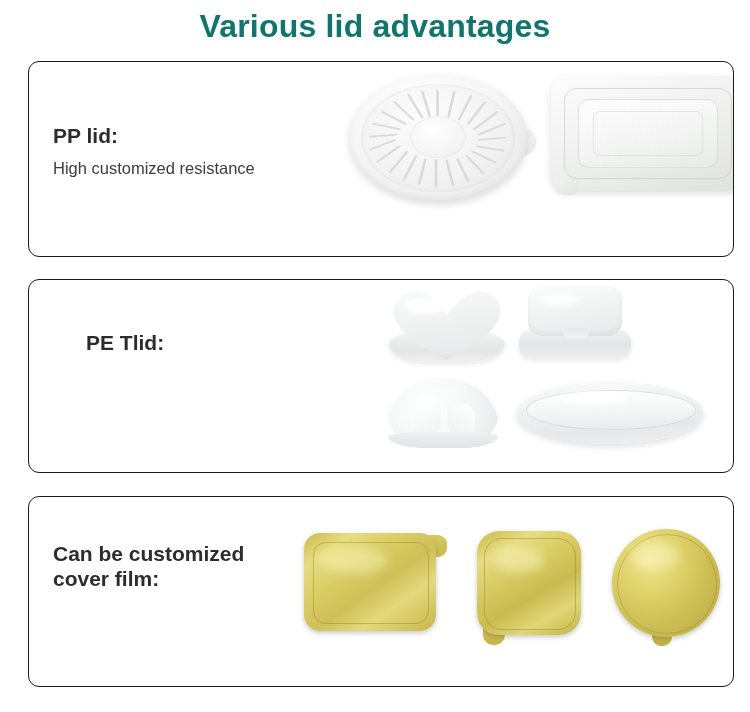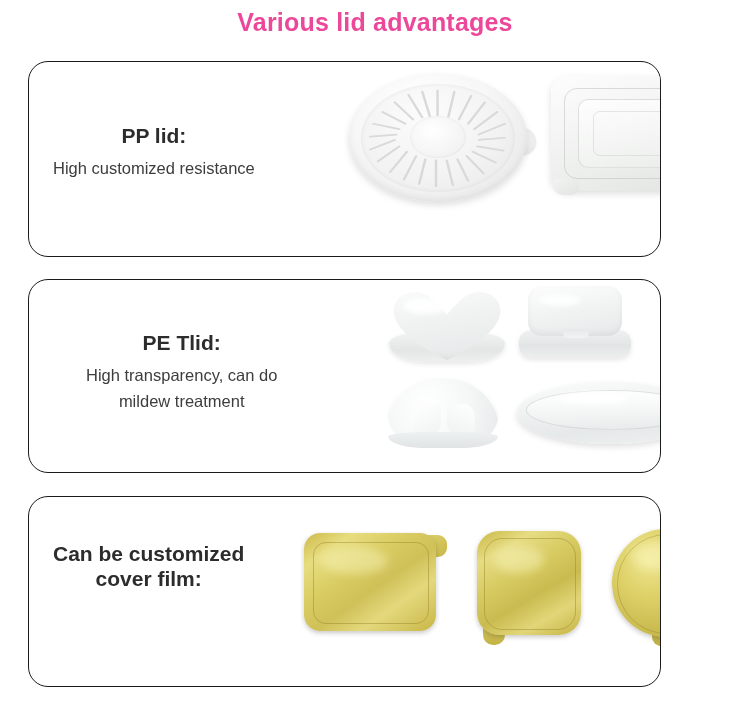--- a/index.html
+++ b/index.html
@@ -23,37 +23,36 @@
     height: 712px;
   }
 
   
   .page-title {
     position: absolute;
     top: 8px;
     left: 0;
     width: 750px;
     text-align: center;
-    font-size: 25px;
+    font-size: 32px;
     font-weight: bold;
-    color: #ec4899;
+    color: #0f766e;
     letter-spacing: 0.2px;
   }
 
   
   .panel {
     position: absolute;
     left: 28px;
-    width: 633px;
+    width: 706px;
     border: 1.3px solid #1b1b1b;
-    border-radius: 20px;
+    border-radius: 11px;
     box-sizing: border-box;
     background: #ffffff;
     overflow: hidden;
-    text-align: center;
   }
   #panel-pp  { top: 61px;  height: 196px; }
   #panel-pe  { top: 279px; height: 194px; }
   #panel-film{ top: 496px; height: 191px; }
 
   .panel-text {
     position: absolute;
     left: 24px;
     z-index: 5;
   }
@@ -553,22 +552,20 @@
         <div class="corner-tab"></div>
       </div>
 
     </div>
   </div>
 
   <div class="panel" id="panel-pe">
 
     <div class="panel-text">
       <p class="panel-heading">PE Tlid:</p>
-      <p class="panel-sub">High transparency, can do
-mildew treatment</p>
     </div>
 
     <div class="products">
 
       <div class="prod pe-heart">
         <div class="base"></div>
         <div class="dome"></div>
         <div class="hi"></div>
       </div>
 

